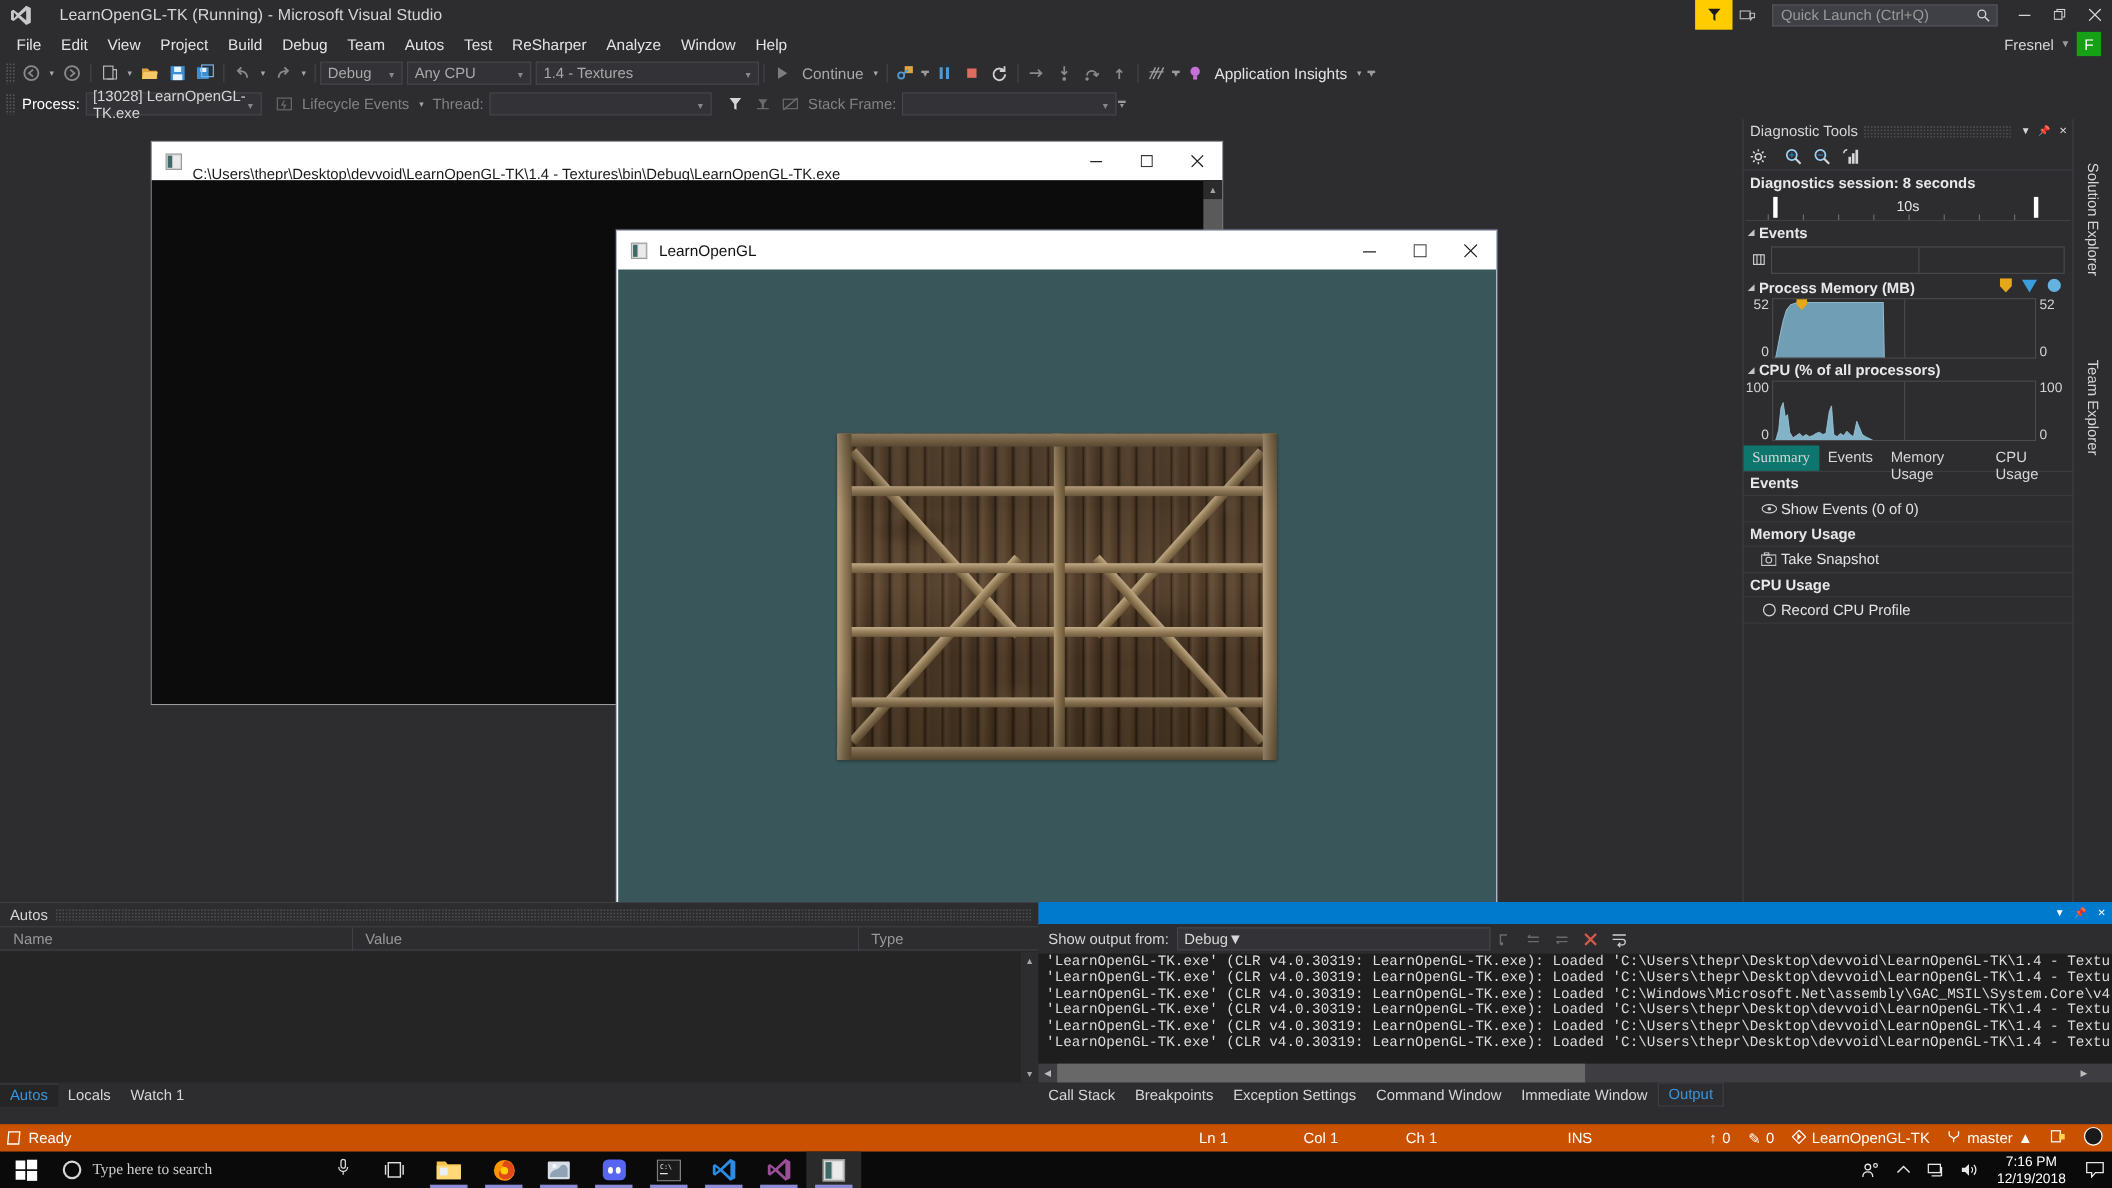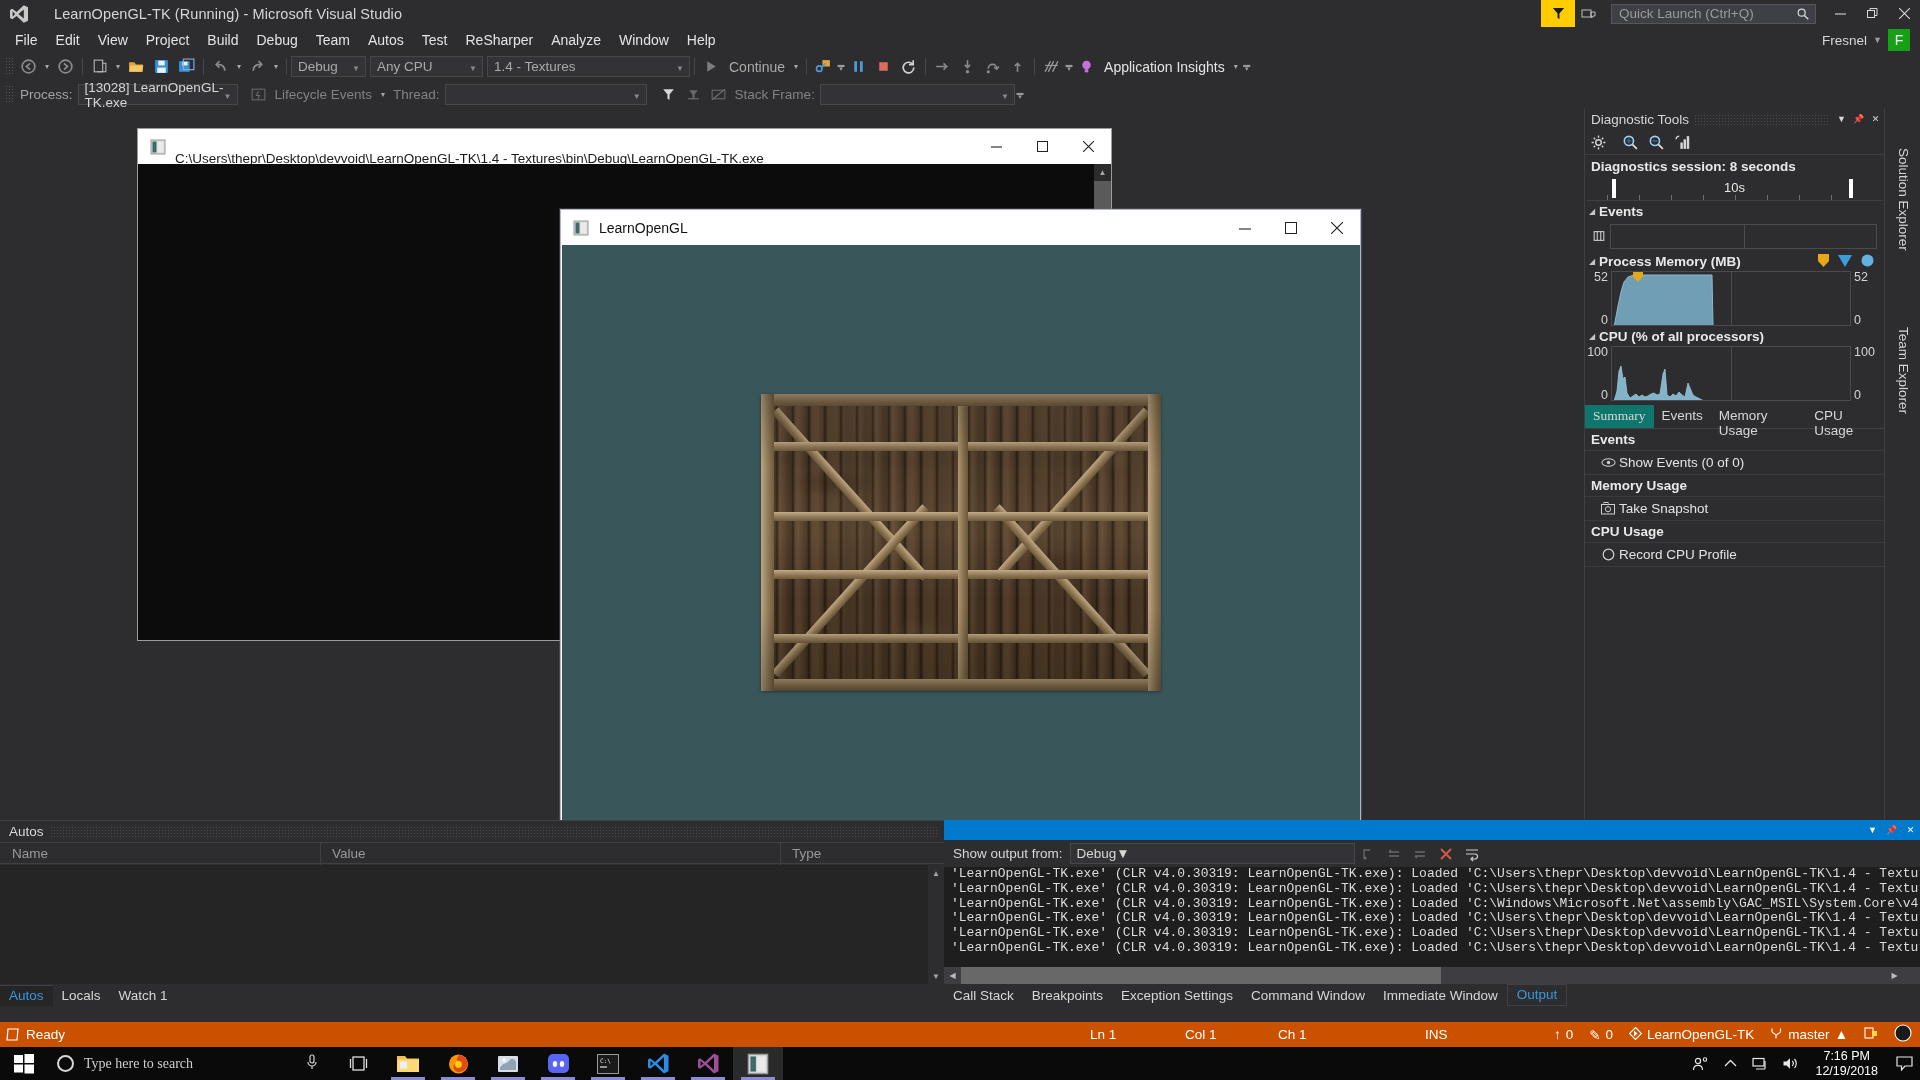--- a/index.html
+++ b/index.html
@@ -42,21 +42,21 @@
   .tb-ic svg{ width:17px; height:17px; }
   .tb-caret{ width:12px; height:23px; display:flex; align-items:center; justify-content:center; font-size:8px; color:#a7a7a7; }
   .tb-sep{ width:1px; height:17px; background:#46464b; margin:0 4px; }
   .combo{ height:21px; background:#333337; border:1px solid #46464b; display:flex; align-items:center; padding-left:6px; color:#a9a9a9; font-size:13.5px; position:relative; }
   .combo .cb-arrow{ position:absolute; right:5px; top:7px; font-size:8px; color:#888; }
   .tb-label{ font-size:14px; color:#a9a9a9; padding:0 5px; }
   .overflow{ width:10px; height:23px; display:flex; flex-direction:column; align-items:center; justify-content:center; font-size:7px; color:#9a9a9a; line-height:4px; }
 
   
   .toolbar2{ position:absolute; left:0; top:81px; width:1920px; height:27px; display:flex; align-items:center; }
-  .tb2-lab{ font-size:13.5px; color:#a3a3a3; padding:0 5px 0 4px; }
+  .tb2-lab{ font-size:13.5px; color:#ffffff; padding:0 5px 0 4px; }
   .tb2-lab.dim{ color:#828282; }
 
   
   .workspace{ position:absolute; left:0; top:108px; width:1584px; height:712px; background:#2d2d30; }
 
   
   .console-win{ position:absolute; left:137px; top:128px; width:975px; height:513px; background:#0c0c0c; border:1px solid #9b9b9b; }
   .console-title{ height:35px; background:#ffffff; display:flex; align-items:center; }
   .console-ic{ width:16px; height:16px; margin-left:12px; }
   .console-path{ margin-left:9px; font-size:13.5px; color:#1a1a1a; white-space:nowrap;margin-top:24px; }

